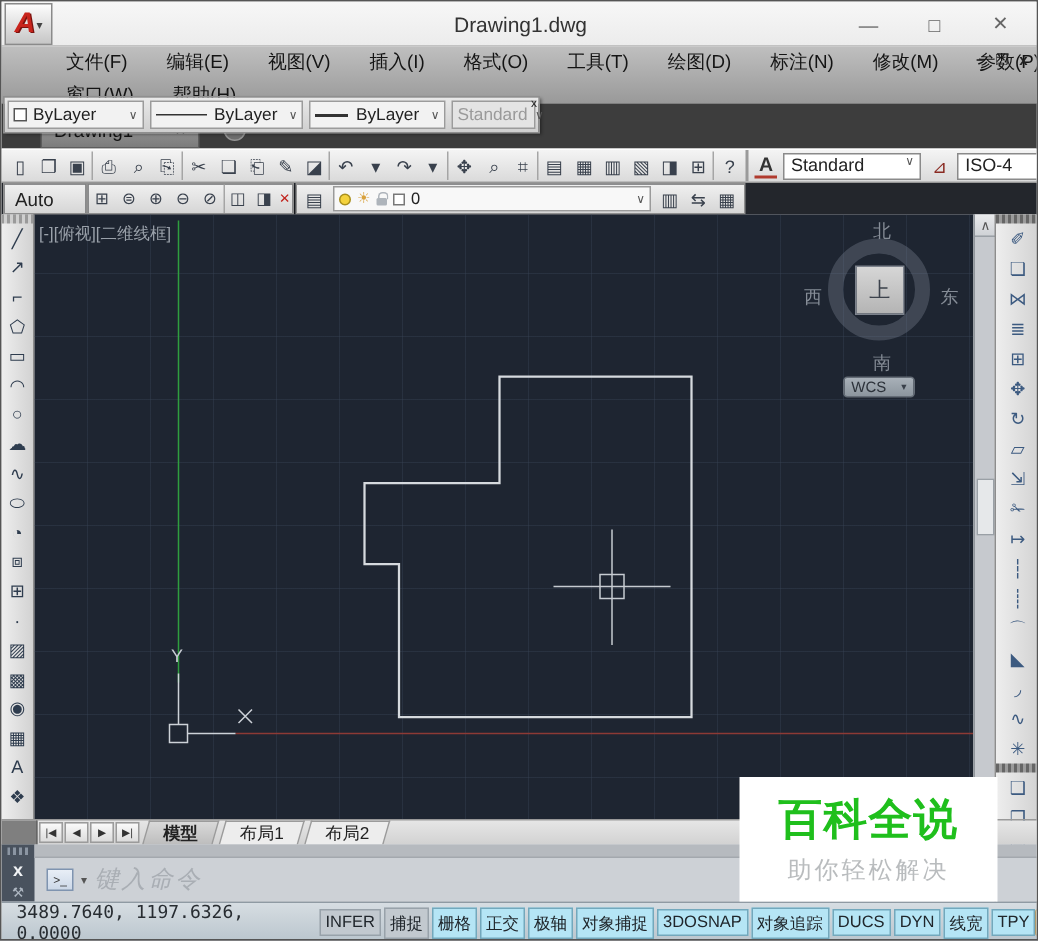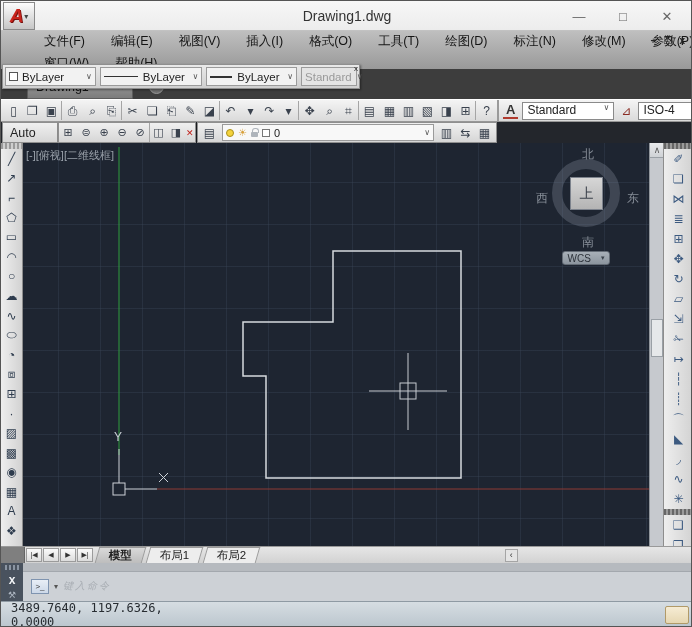--- a/index.html
+++ b/index.html
@@ -110,21 +110,21 @@
   #cmdwin { position:absolute; left:0; top:562px; width:692px; height:38px; background:#cdd1d6; }
   #cmd-strip { position:absolute; left:0; top:0; width:22px; height:38px; background:#49525e; display:flex; flex-direction:column; align-items:center; }
   #cmd-strip .dots { width:14px; height:5px; margin-top:2px; background:repeating-linear-gradient(90deg,#8b95a2 0 2px,#49525e 2px 4px); }
   #cmd-close { color:#f2f4f6; font-size:12px; font-weight:bold; margin-top:3px; }
   #cmd-tool { color:#aeb7c2; font-size:9px; margin-top:3px; }
   #cmd-main { position:absolute; left:22px; top:0; right:0; height:38px; }
   #cmd-topband { height:9px; background:#b6babf; border-bottom:1px solid #a3a8ae; }
   #cmd-input { display:flex; align-items:center; height:28px; padding-left:8px; gap:5px; }
   #cmd-badge { width:18px; height:15px; background:linear-gradient(#e8eef6,#ccd8e8); border:1px solid #7f94b0; font-size:8px; color:#333; display:flex; align-items:center; justify-content:center; }
   #cmd-caret { font-size:8px; color:#555; }
-  #cmd-text { font-size:10px; font-style:italic; color:#a9aeb4; letter-spacing:2px; }
+  #cmd-text { font-size:16px; font-style:italic; color:#a9aeb4; letter-spacing:2px; }
 
   
   #statusbar { position:absolute; left:0; top:600px; width:692px; height:27px; background:linear-gradient(#d6dde2,#bac5cd); border-top:1px solid #8f9aa3; display:flex; align-items:center; padding:0 4px; }
   #coords { width:208px; font-family:"DejaVu Sans Mono","Liberation Mono",monospace; font-size:12px; color:#272c31; padding-left:6px; flex:0 0 auto; }
   #toggles { display:flex; gap:2px; align-items:center; }
   .toggle { padding:2px 3px; font-size:11px; color:#20262b; background:#c2c9cf; border:1px solid #98a2aa; white-space:nowrap; }
   .toggle.on { background:#b5e5f5; border-color:#73a8bc; }
   #tray { margin-left:auto; display:flex; align-items:center; gap:2px; }
   #bulb-btn { width:24px; height:18px; background:linear-gradient(#f6ecd4,#e6d7b2); border:1px solid #b19a68; border-radius:2px; display:flex; align-items:center; justify-content:center; }
 
@@ -417,20 +417,39 @@
       <div id="cmd-input">
         <span id="cmd-badge">&gt;_</span>
         <span id="cmd-caret">▾</span>
         <span id="cmd-text">键入命令</span>
       </div>
     </div>
   </div>
 
   <div id="statusbar">
     <span id="coords">3489.7640, 1197.6326, 0.0000</span>
+    <div id="toggles">
+
+    <span class="toggle">INFER</span>
+        <span class="toggle">捕捉</span>
+        <span class="toggle on">栅格</span>
+        <span class="toggle on">正交</span>
+        <span class="toggle on">极轴</span>
+        <span class="toggle on">对象捕捉</span>
+        <span class="toggle on">3DOSNAP</span>
+        <span class="toggle on">对象追踪</span>
+        <span class="toggle on">DUCS</span>
+        <span class="toggle on">DYN</span>
+        <span class="toggle on">线宽</span>
+        <span class="toggle on">TPY</span>
+      </div>
     <div id="tray">
       <div id="bulb-btn"></div>
 
     </div>
   </div>
 
+  <div id="watermark">
+    <div id="wm-title">百科全说</div>
+    <div id="wm-sub">助你轻松解决</div>
+  </div>
 
 </div>
 
 </body></html>

